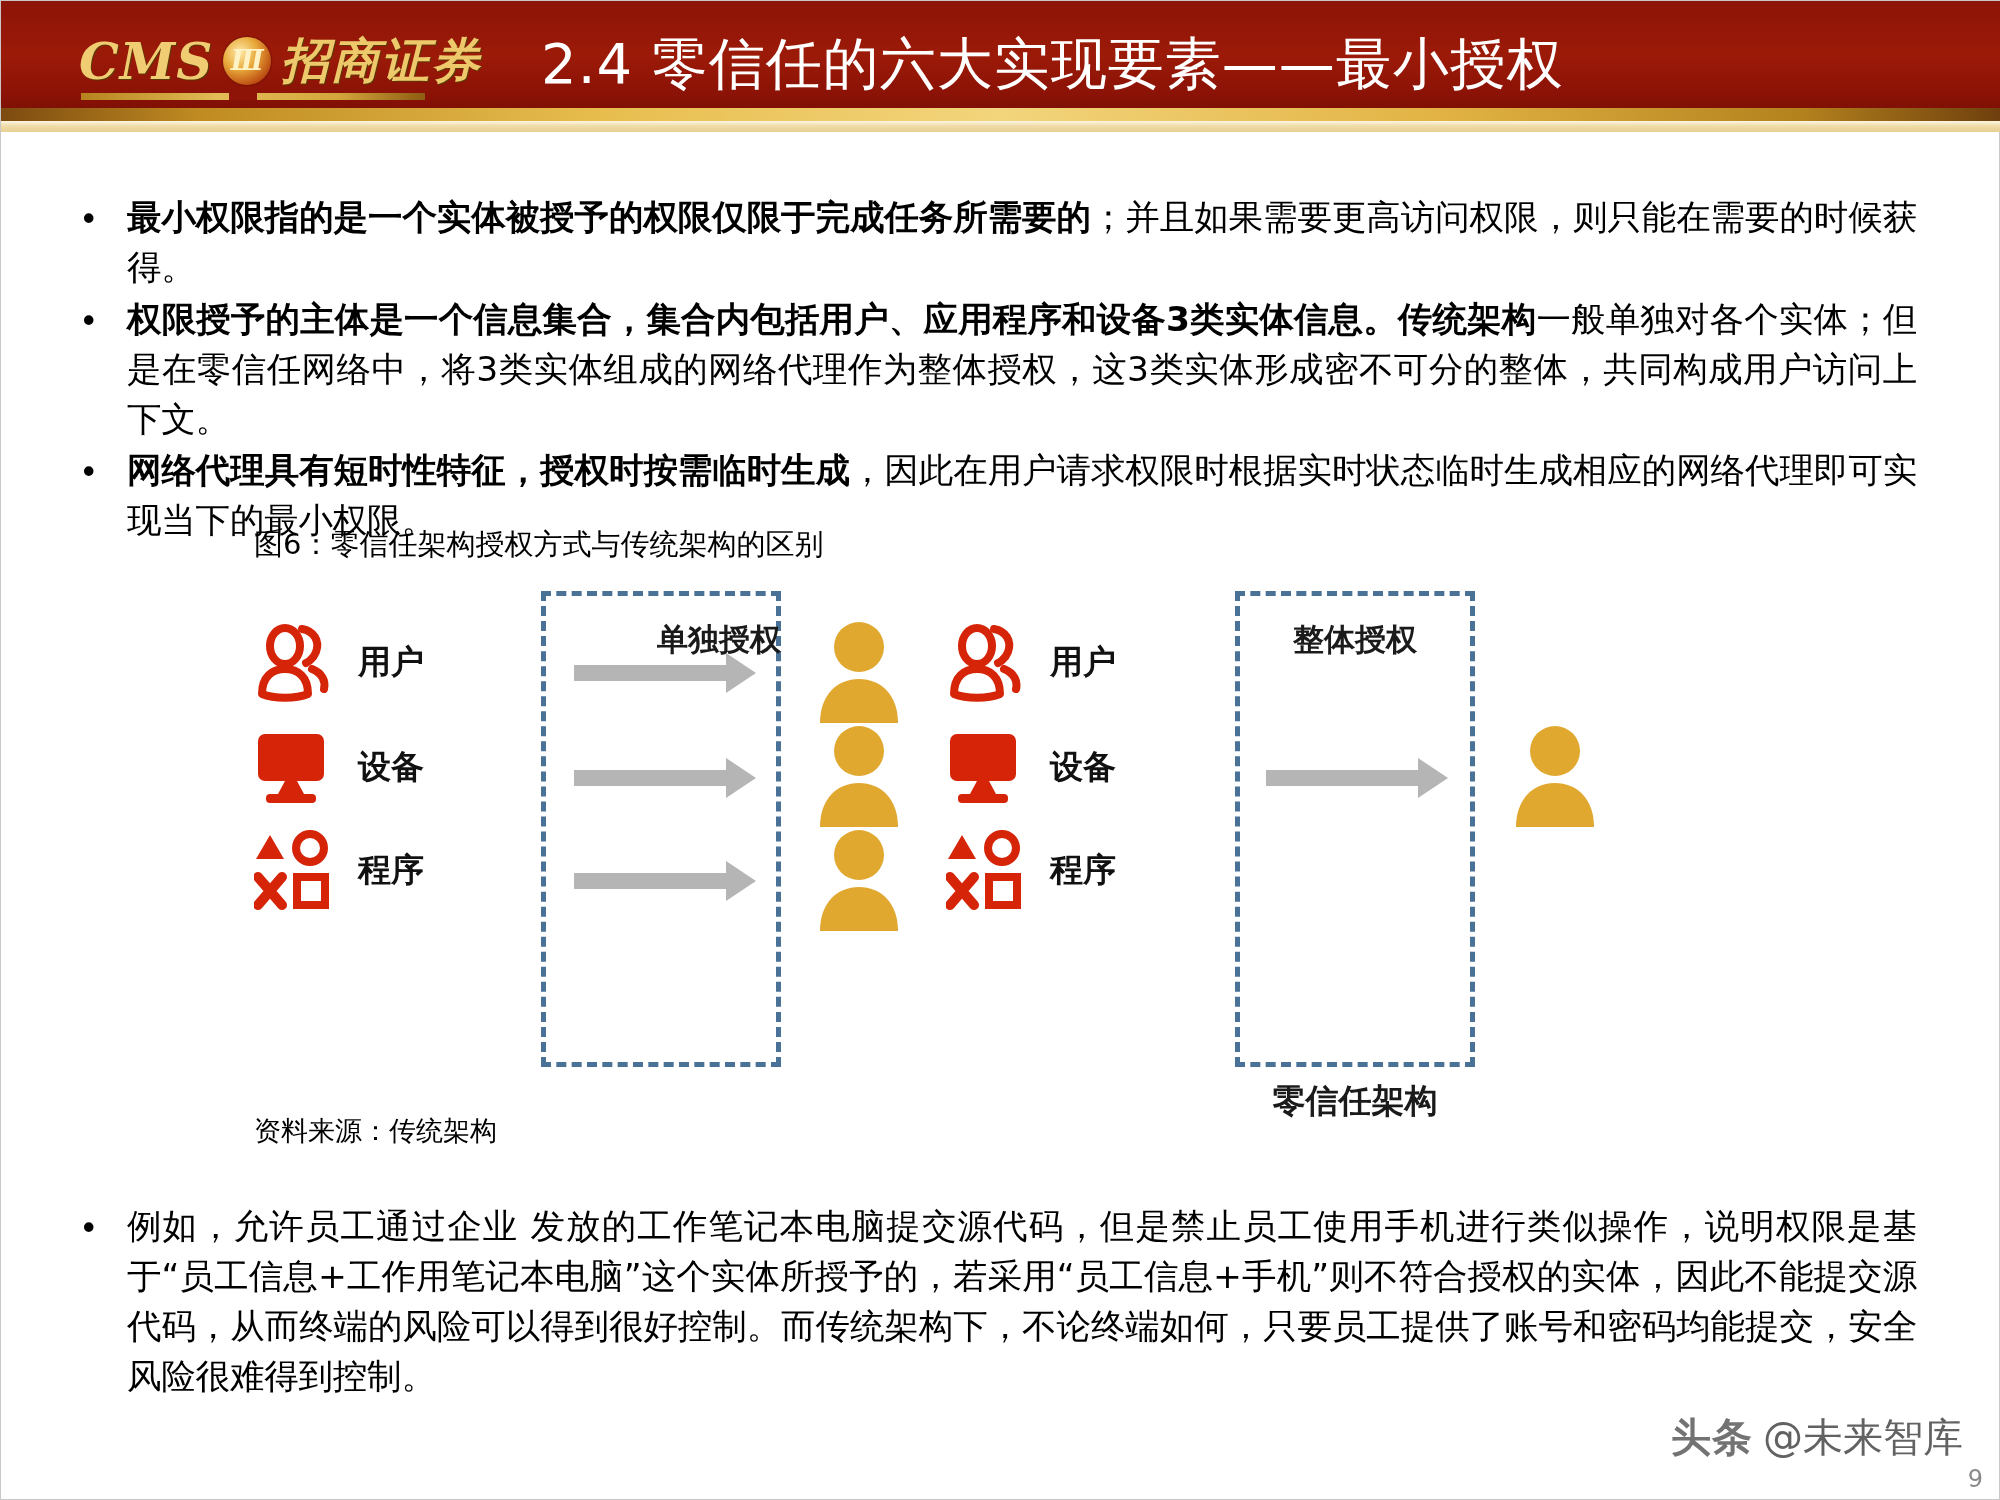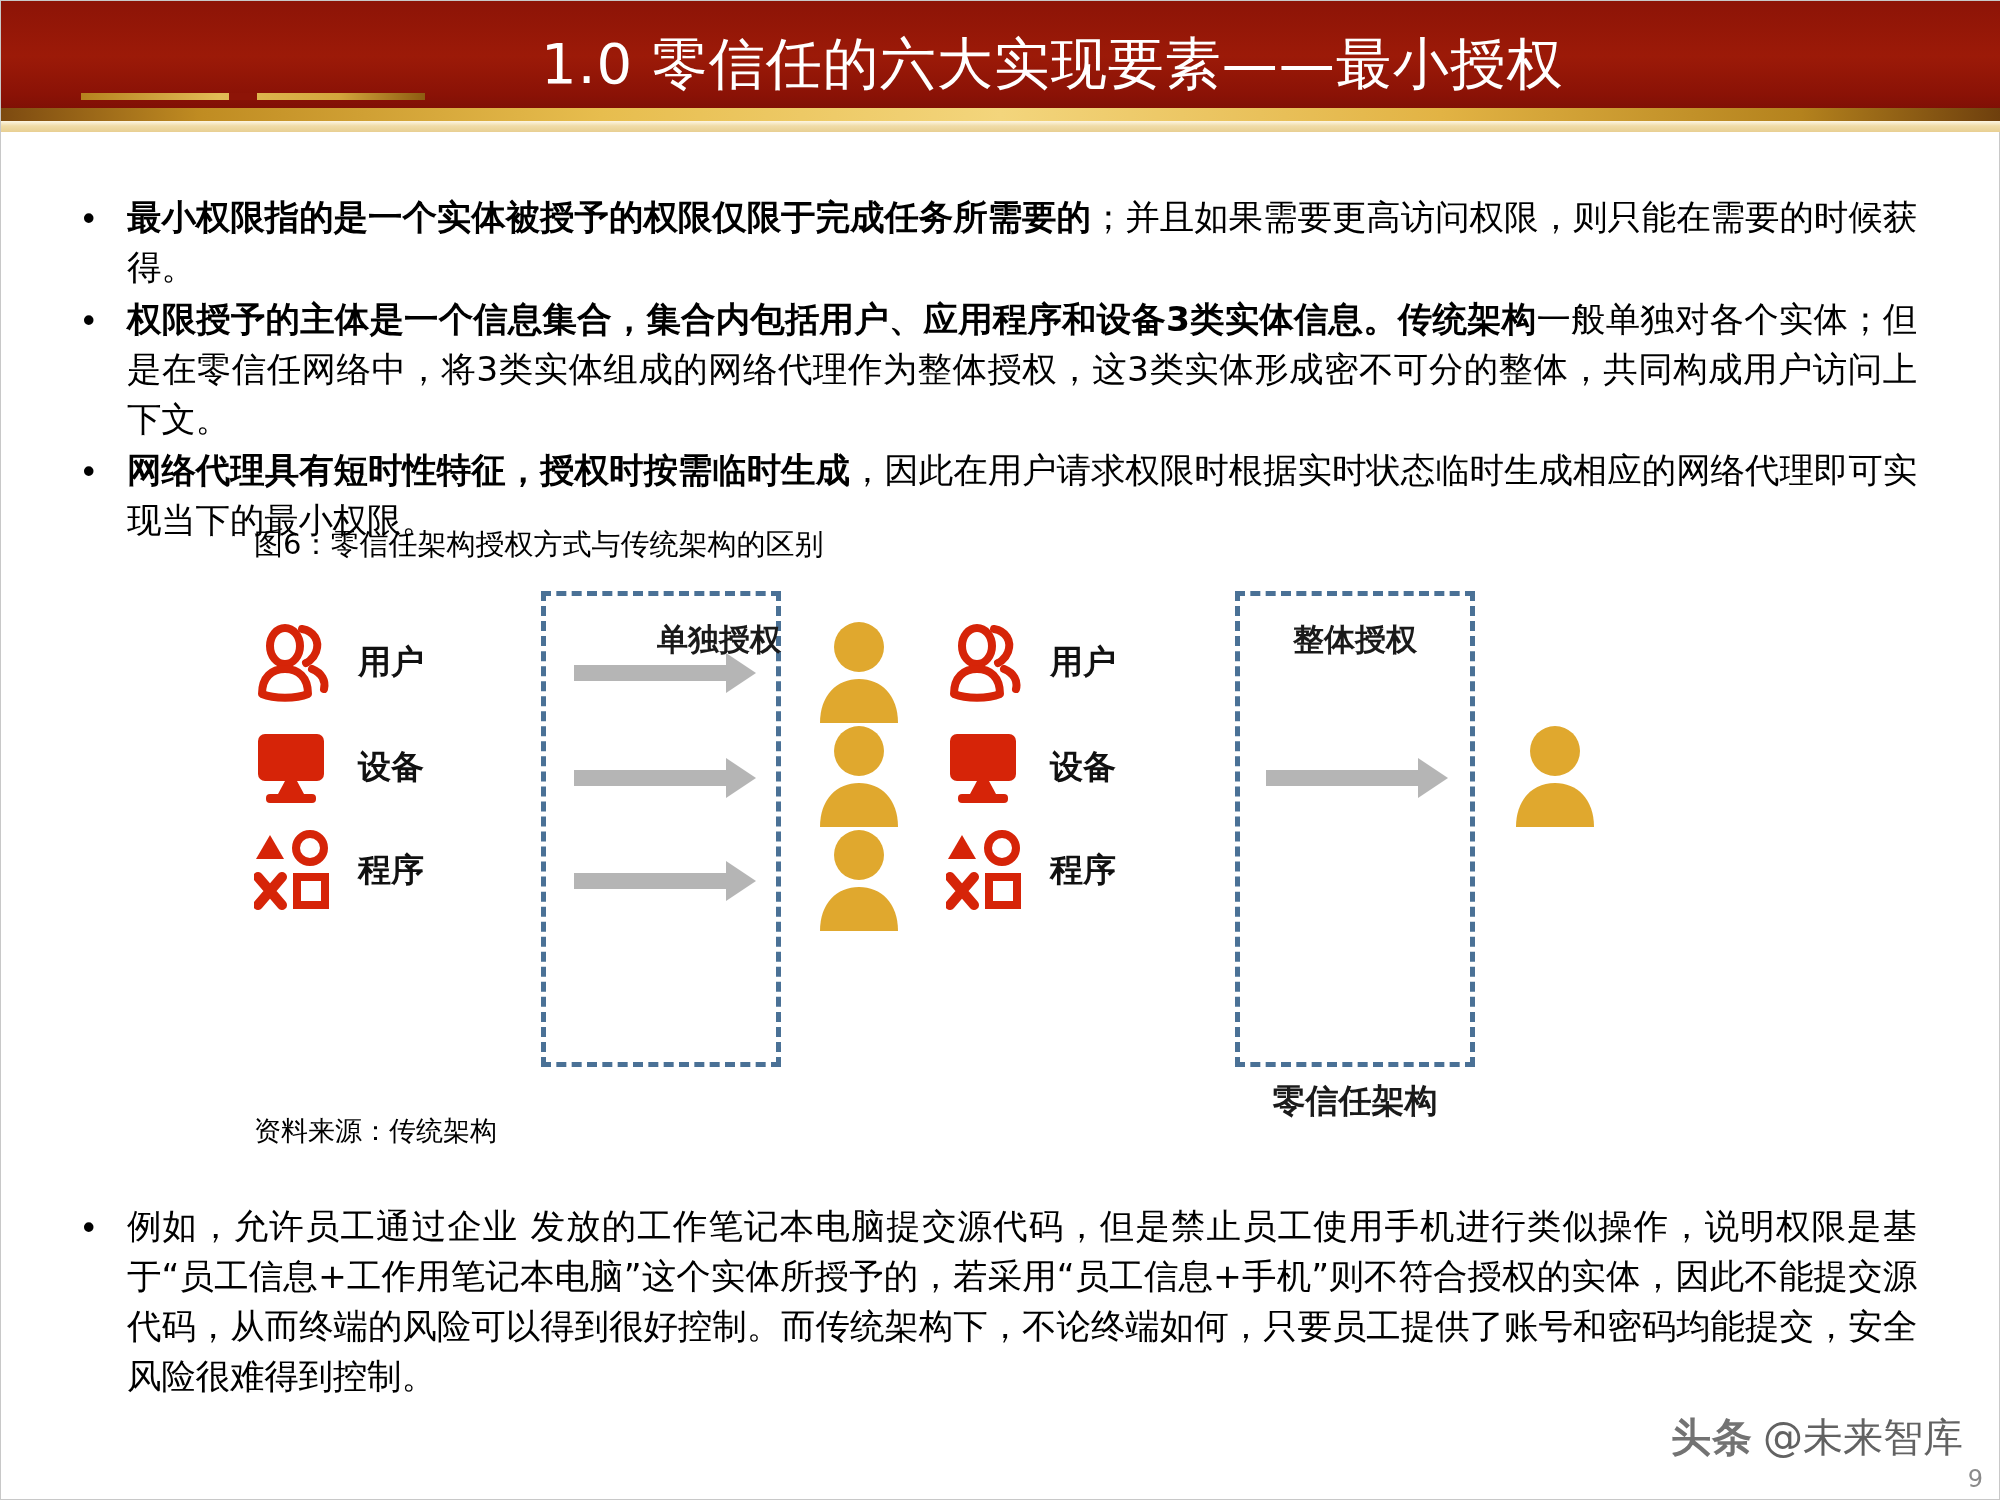--- a/index.html
+++ b/index.html
@@ -199,24 +199,29 @@
 </style>
 </head>
 <body>
 
 <div id="slide">
 
   <div id="header">
     <div id="header-gold-1"></div>
     <div id="header-gold-2"></div>
 
+    <div id="logo">
+      <span id="logo-cms">CMS</span>
+      <span id="logo-mark"></span>
+      <span id="logo-cn">招商证券</span>
+    </div>
     <div id="logo-underline"></div>
     <div id="logo-underline-gap"></div>
 
-    <div id="header-title">1.0  零信任的六大实现要素——最小授权</div>
+    <div id="header-title">2.4  零信任的六大实现要素——最小授权</div>
   </div>
 
   <div class="bullet-row" id="bullet1">
     <div class="bullet-dot">•</div>
     <div class="bullet-text"><span class="b">最小权限指的是一个实体被授予的权限仅限于完成任务所需要的</span><span>；并且如果需要更高访问权限，则只能在需要的时候获得。</span></div>
   </div>
 
   <div class="bullet-row" id="bullet2">
     <div class="bullet-dot">•</div>
     <div class="bullet-text"><span class="b">权限授予的主体是一个信息集合，集合内包括用户、应用程序和设备3类实体信息。传统架构</span><span>一般单独对各个实体；但是在零信任网络中，将3类实体组成的网络代理作为整体授权，这3类实体形成密不可分的整体，共同构成用户访问上下文。</span></div>

